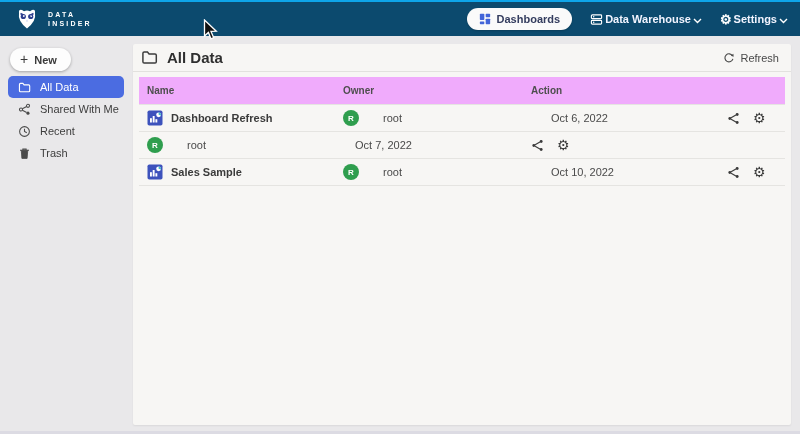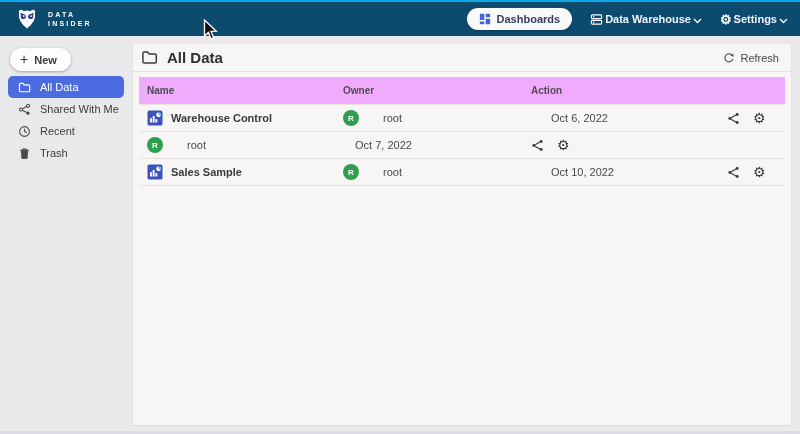--- a/index.html
+++ b/index.html
@@ -235,21 +235,21 @@
         <span style="display:flex;">
           <svg width="16" height="16" viewBox="0 0 16 16">
             <rect x="0.5" y="0.5" width="15" height="15" rx="1.8" fill="#3d52bc"></rect>
             <rect x="3" y="8.2" width="1.9" height="4.3" fill="#fff"></rect>
             <rect x="5.7" y="6" width="1.9" height="6.5" fill="#fff"></rect>
             <rect x="8.4" y="9.2" width="1.9" height="3.3" fill="#fff"></rect>
             <circle cx="11.6" cy="4.8" r="2.4" fill="#fff"></circle>
             <path d="M11.6 4.8 L11.6 2.4 A2.4 2.4 0 0 1 13.9 5.5 Z" fill="#3fb8c9"></path>
           </svg>
         </span>
-        <span class="file-name">Warehouse Control</span>
+        <span class="file-name">Dashboard Refresh</span>
       </div>
       <div class="cell c-owner">
         <span class="avatar">R</span>
         <span class="cell-text">root</span>
       </div>
       <div class="cell c-mod">
           <span class="cell-text">Oct 6, 2022</span>
         </div>
       <div class="cell c-action">
         <span class="action-icon">

